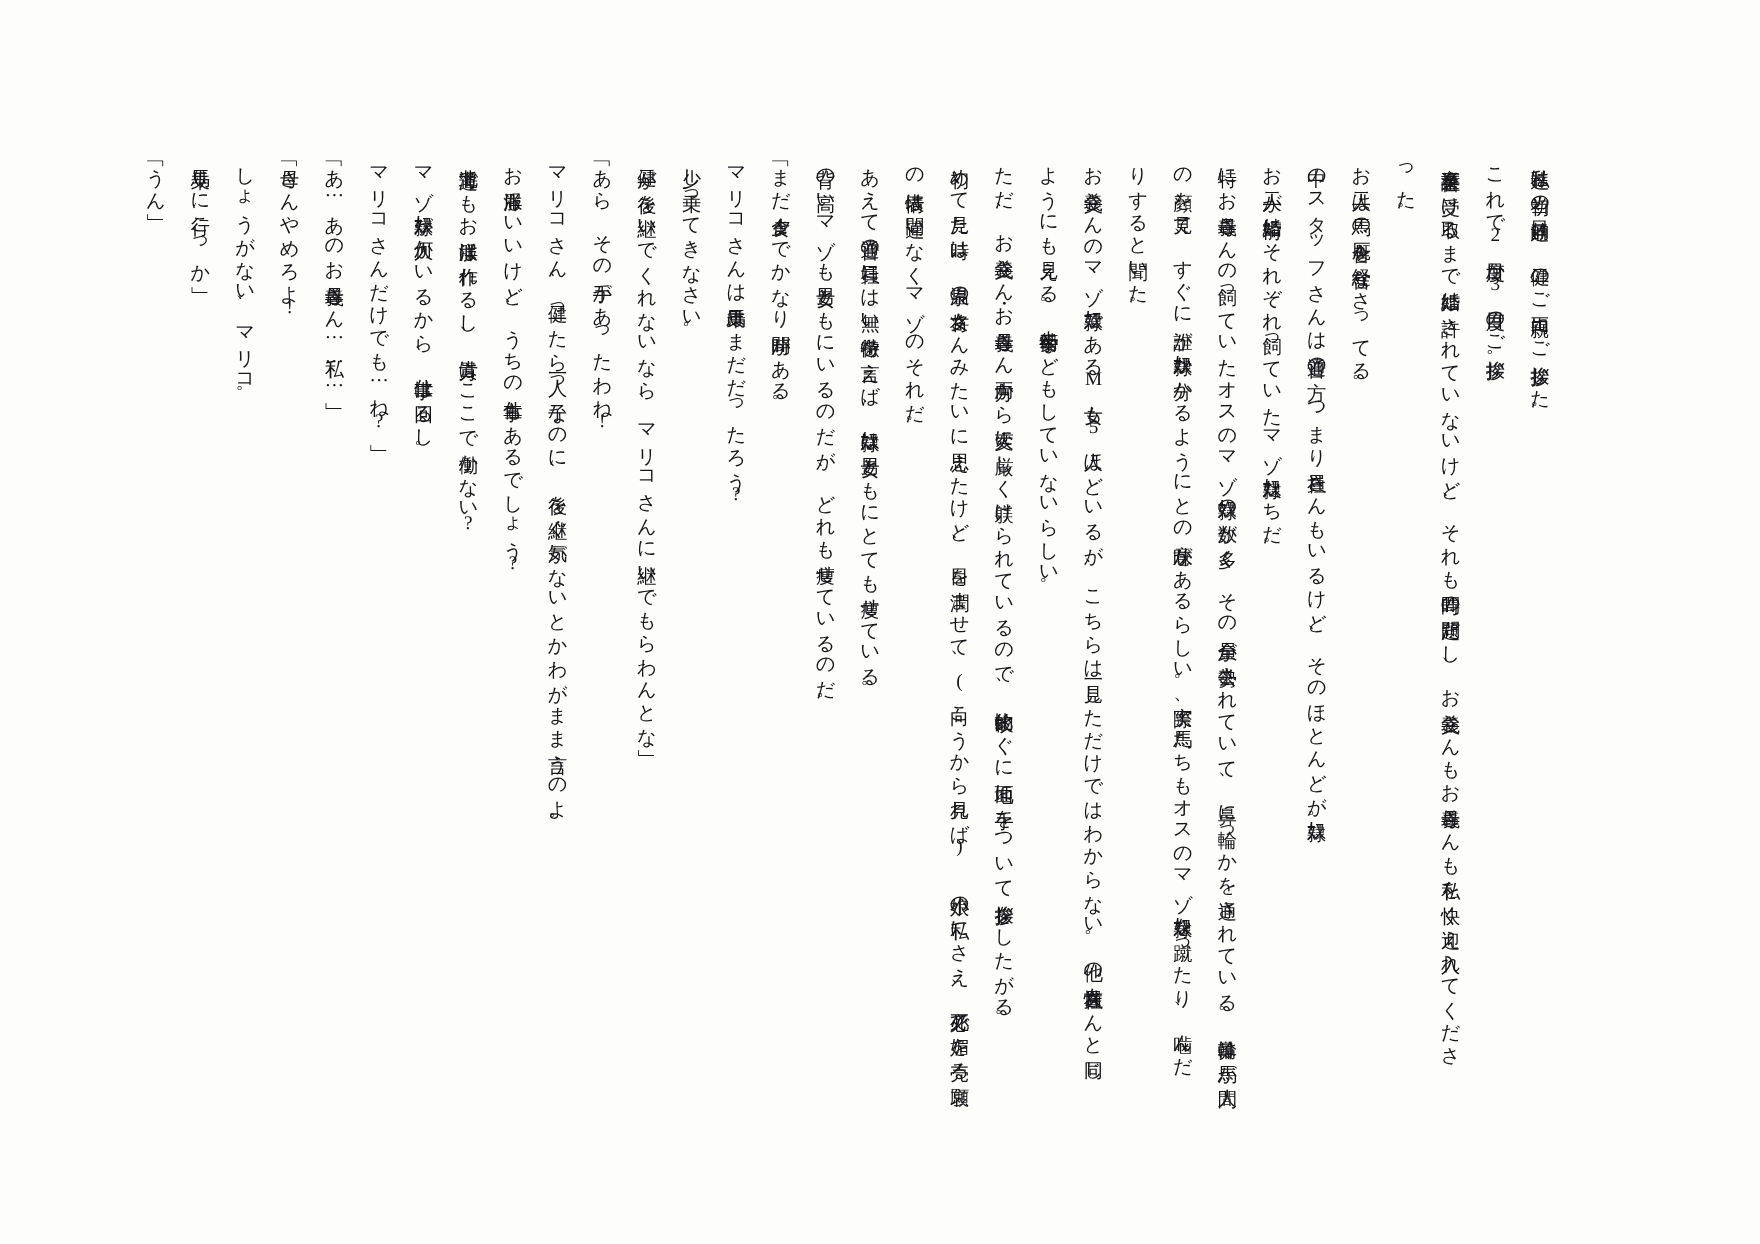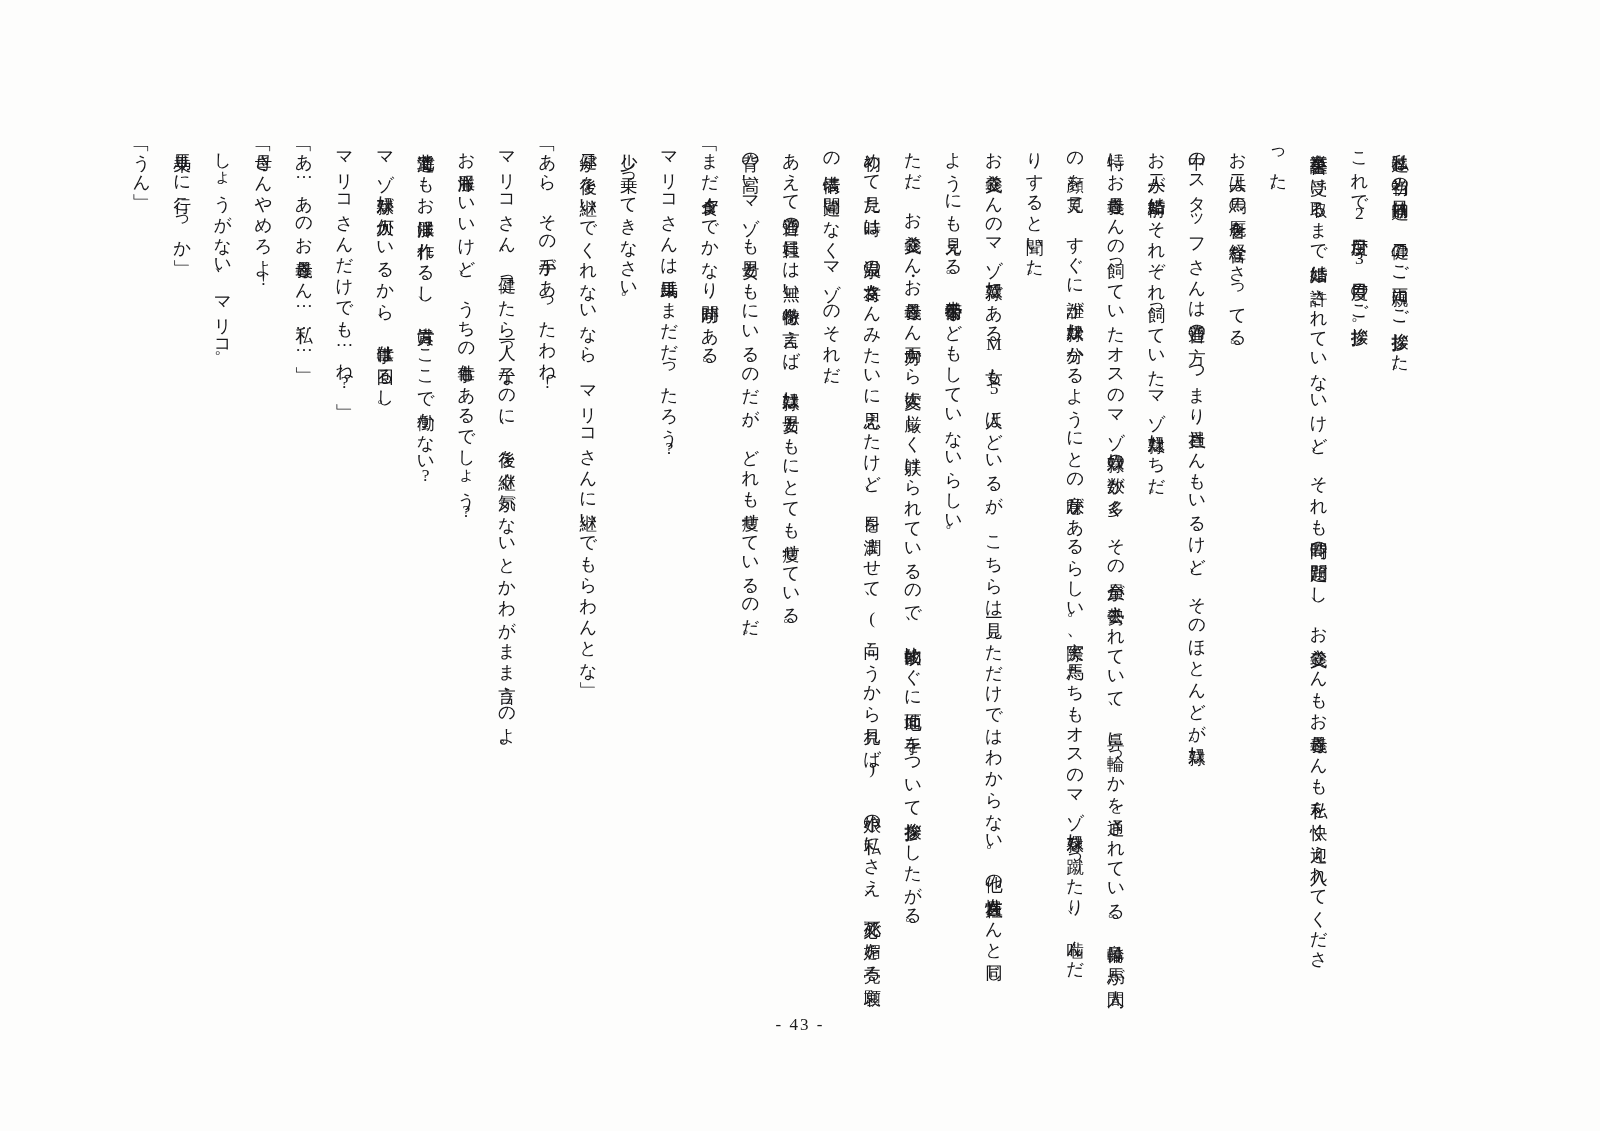--- a/index.html
+++ b/index.html
@@ -87,15 +87,14 @@
     <p class="dialogue">北海道でもお洋服は作れるし、貴方はここで働かない?</p>
     <p class="dialogue">マゾ奴隷が何人かいるから、仕事は回るし。</p>
     <p class="dialogue">マリコさんだけでも…ね?」</p>
     <p class="dialogue">「あ…あのお義母さん…私……」</p>
     <p class="dialogue">「母さんやめろよ!</p>
     <p class="dialogue">しょうがない、マリコ。</p>
     <p class="dialogue">馬乗りに行こっか」</p>
     <p class="dialogue">「うん」</p>
   </div>
 
-  <div class="page-number">- 43 -</div>
 
 </div>
 
 </body></html>

